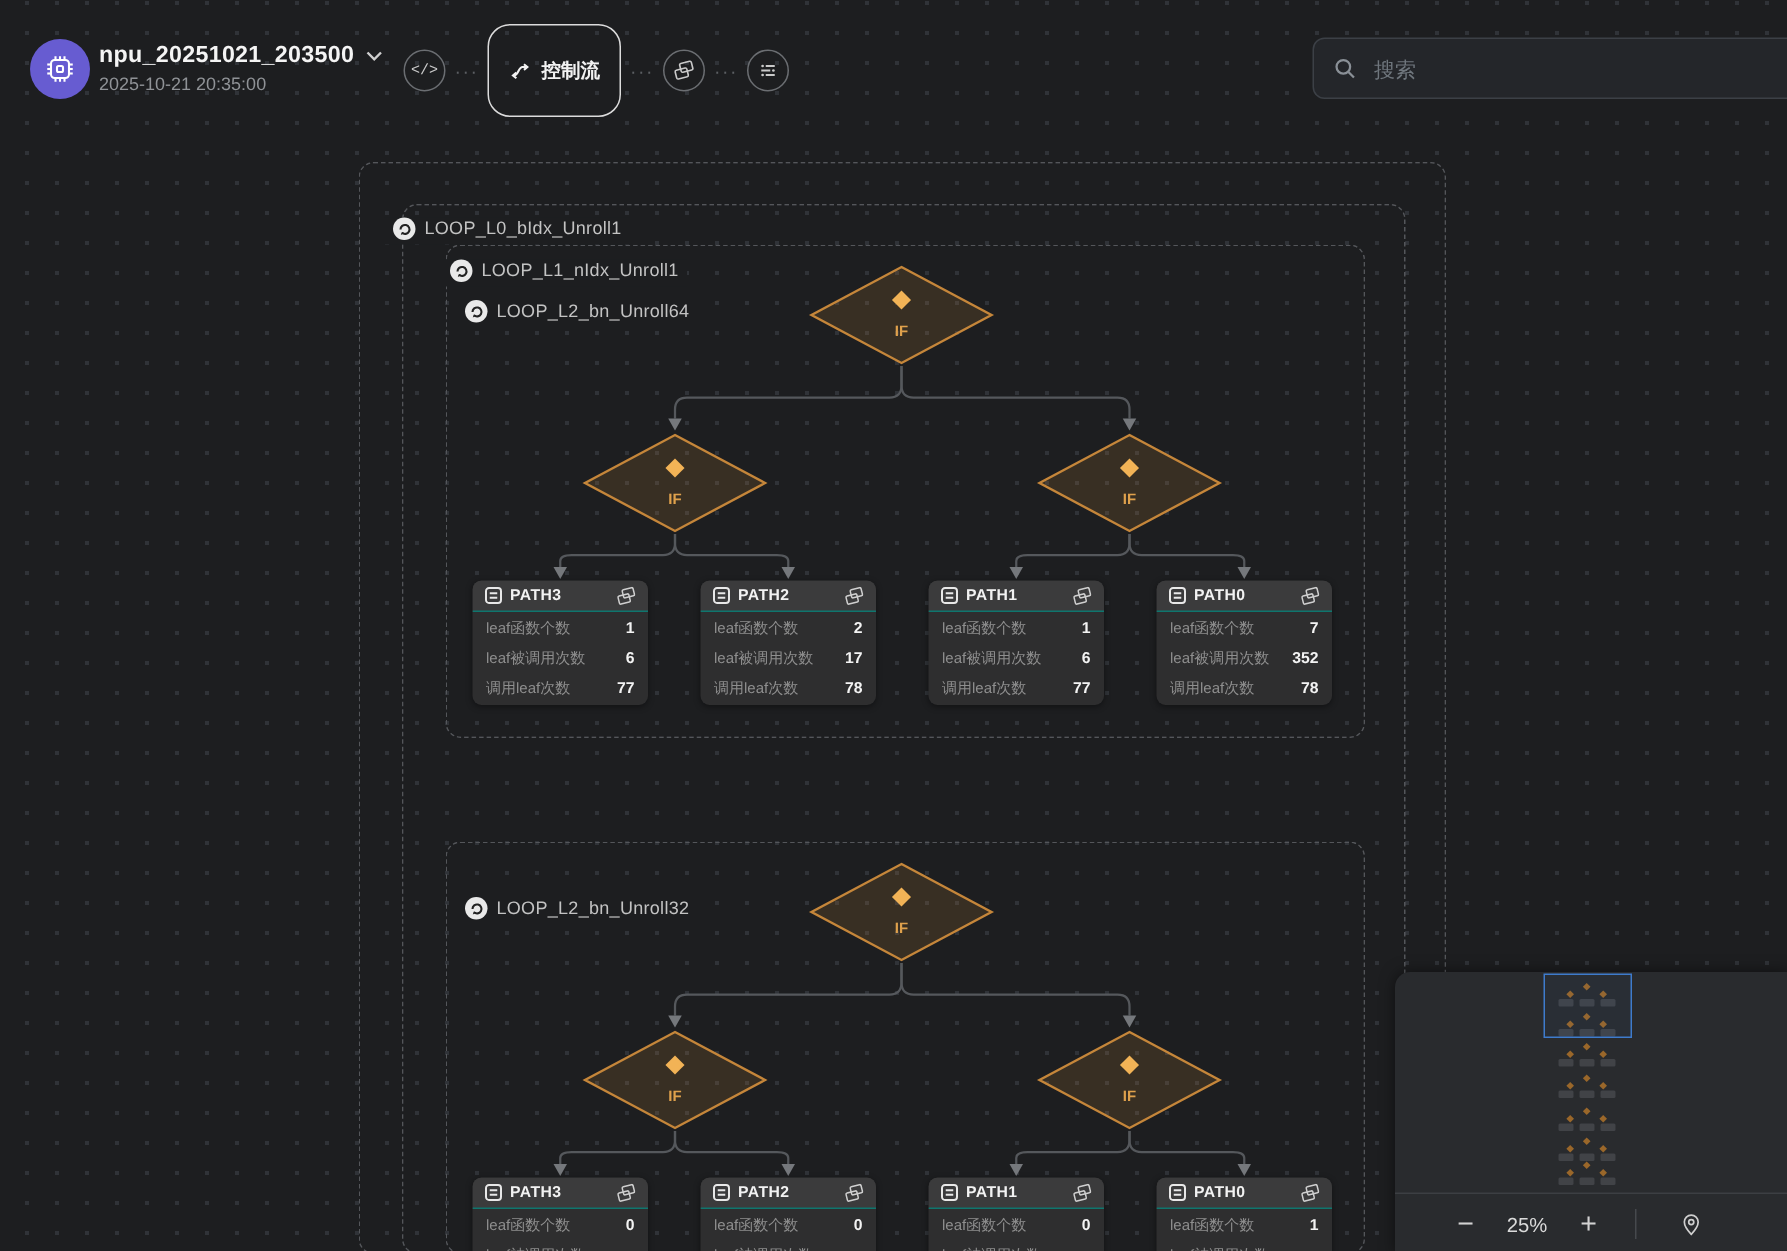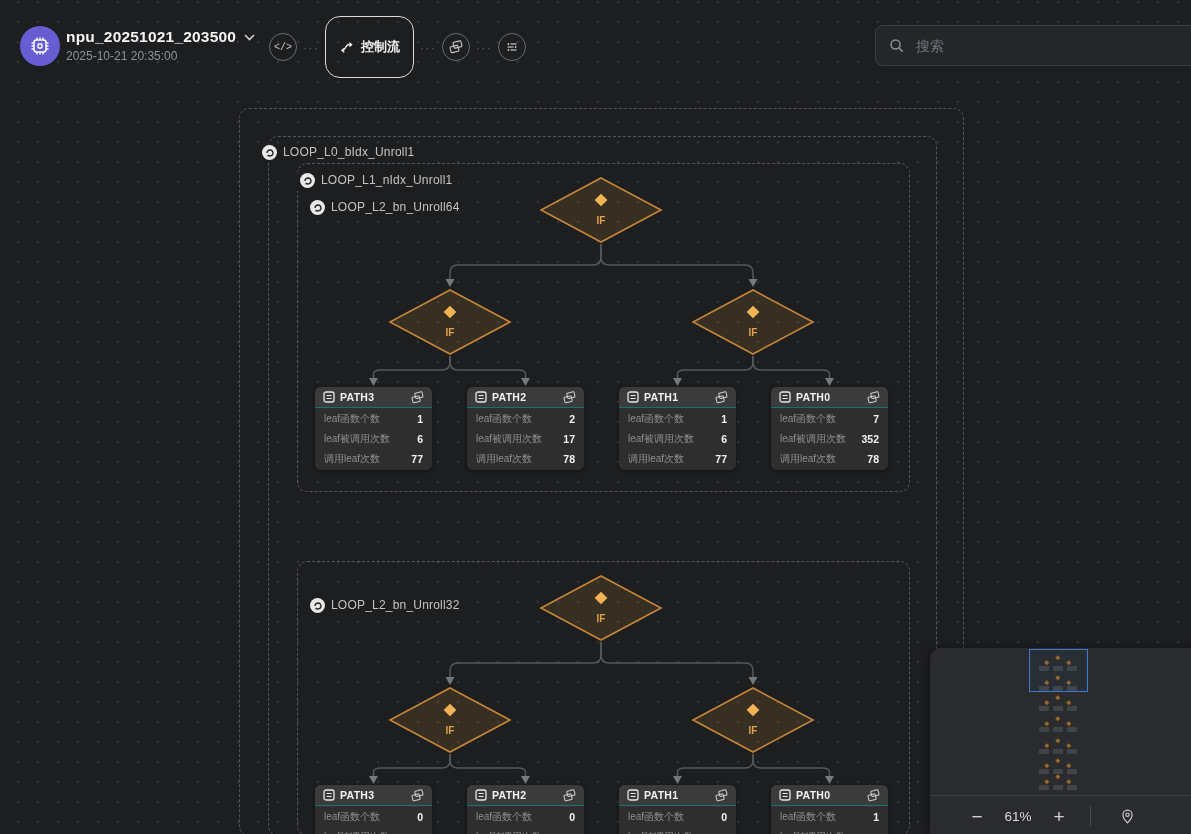--- a/index.html
+++ b/index.html
@@ -478,21 +478,21 @@
     <use href="#mm-cluster" x="106" y="28"></use>
     <use href="#mm-cluster" x="106" y="48"></use>
     <use href="#mm-cluster" x="106" y="69"></use>
     <use href="#mm-cluster" x="106" y="91"></use>
     <use href="#mm-cluster" x="106" y="111"></use>
     <use href="#mm-cluster" x="106" y="127"></use>
   </svg>
   <div class="mmap-view"></div>
   <div class="mmap-bar">
     <button class="zoombtn" style="margin-left:32px;">−</button>
-    <span class="zoomlvl">61%</span>
+    <span class="zoomlvl">25%</span>
     <button class="zoombtn">+</button>
     <span class="vdiv"></span>
     <span style="margin-left:28px;display:flex;cursor:pointer;">
       <svg width="17" height="17" viewBox="0 0 24 24">
         <path d="M12 3a6.5 6.5 0 0 0-6.5 6.5C5.5 14.4 12 21 12 21s6.5-6.6 6.5-11.5A6.5 6.5 0 0 0 12 3z" fill="none" stroke="#cfcfcf" stroke-width="1.6"></path>
         <circle cx="12" cy="9.5" r="2.4" fill="none" stroke="#cfcfcf" stroke-width="1.6"></circle>
       </svg>
     </span>
   </div>
 </div>

